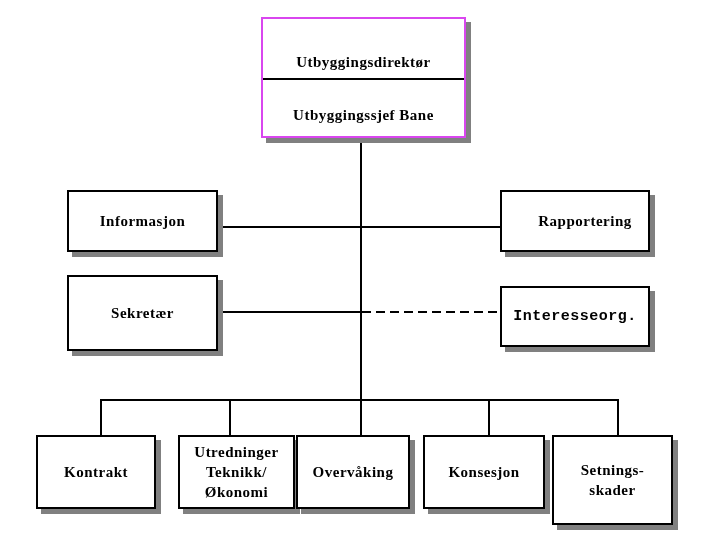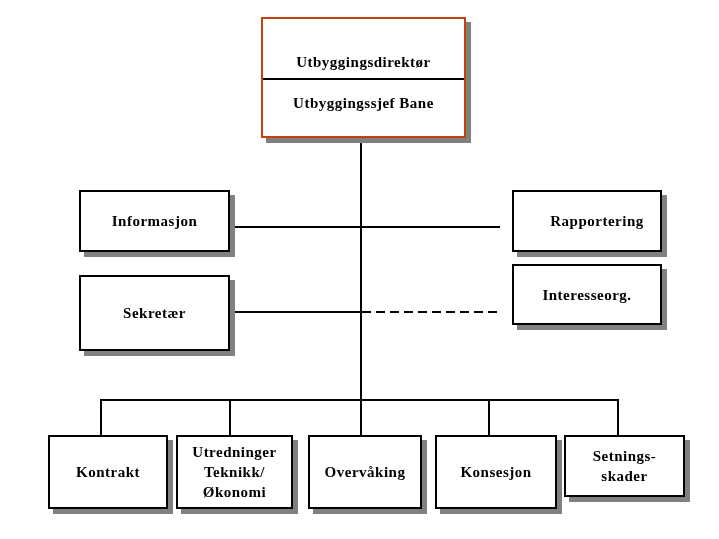--- a/index.html
+++ b/index.html
@@ -24,27 +24,26 @@
     border: 2px solid #000000;
     box-shadow: 5px 5px 0 #808080;
     display: flex;
     align-items: center;
     justify-content: center;
     text-align: center;
     font-size: 15px;
     line-height: 20px;
     letter-spacing: 0.5px;
     white-space: pre-line;
-    margin-left: 12px;
   }
   .rootbox {
     position: absolute;
     box-sizing: border-box;
     background: #ffffff;
-    border: 2px solid #c2410c;
+    border: 2px solid #d946ef;
     box-shadow: 5px 5px 0 #808080;
     display: flex;
     flex-direction: column;
     font-size: 15px;
     line-height: 20px;
     letter-spacing: 0.5px;
     text-align: center;
   }
   .rootbox .cell-top {
     box-sizing: border-box;
@@ -53,21 +52,21 @@
     display: flex;
     align-items: flex-end;
     justify-content: center;
     padding-bottom: 6px;
   }
   .rootbox .cell-bottom {
     flex: 1;
     display: flex;
     align-items: flex-start;
     justify-content: center;
-    padding-top: 13px;
+    padding-top: 25px;
   }
   .conn {
     position: absolute;
     background: #000000;
   }
   .conn-dashed {
     position: absolute;
     background: repeating-linear-gradient(to right, #000000 0 9px, transparent 9px 14px);
   }
 </style>
@@ -93,24 +92,24 @@
 
   <div class="rootbox" style="left:261px; top:17px; width:205px; height:121px;">
     <div class="cell-top">Utbyggingsdirektør</div>
     <div class="cell-bottom">Utbyggingssjef Bane</div>
   </div>
 
   <div class="box" style="left:67px; top:190px; width:151px; height:62px;">Informasjon</div>
   <div class="box" style="left:500px; top:190px; width:150px; height:62px;padding-left:20px;">Rapportering</div>
 
   <div class="box" style="left:67px; top:275px; width:151px; height:76px;">Sekretær</div>
-  <div class="box" style="left:500px; top:264px; width:150px; height:61px;">Interesseorg.</div>
+  <div class="box" style="left:500px; top:286px; width:150px; height:61px;font-family:Liberation Mono, monospace;">Interesseorg.</div>
 
   <div class="box" style="left:36px; top:435px; width:120px; height:74px;">Kontrakt</div>
-  <div class="box" style="left:164px; top:435px; width:117px; height:74px;">Utredninger
+  <div class="box" style="left:178px; top:435px; width:117px; height:74px;">Utredninger
 Teknikk/
 Økonomi</div>
   <div class="box" style="left:296px; top:435px; width:114px; height:74px;">Overvåking</div>
   <div class="box" style="left:423px; top:435px; width:122px; height:74px;">Konsesjon</div>
-  <div class="box" style="left:552px; top:435px; width:121px; height:62px;">Setnings-
+  <div class="box" style="left:552px; top:435px; width:121px; height:90px;">Setnings-
 skader</div>
 
 </div>
 
 </body></html>

